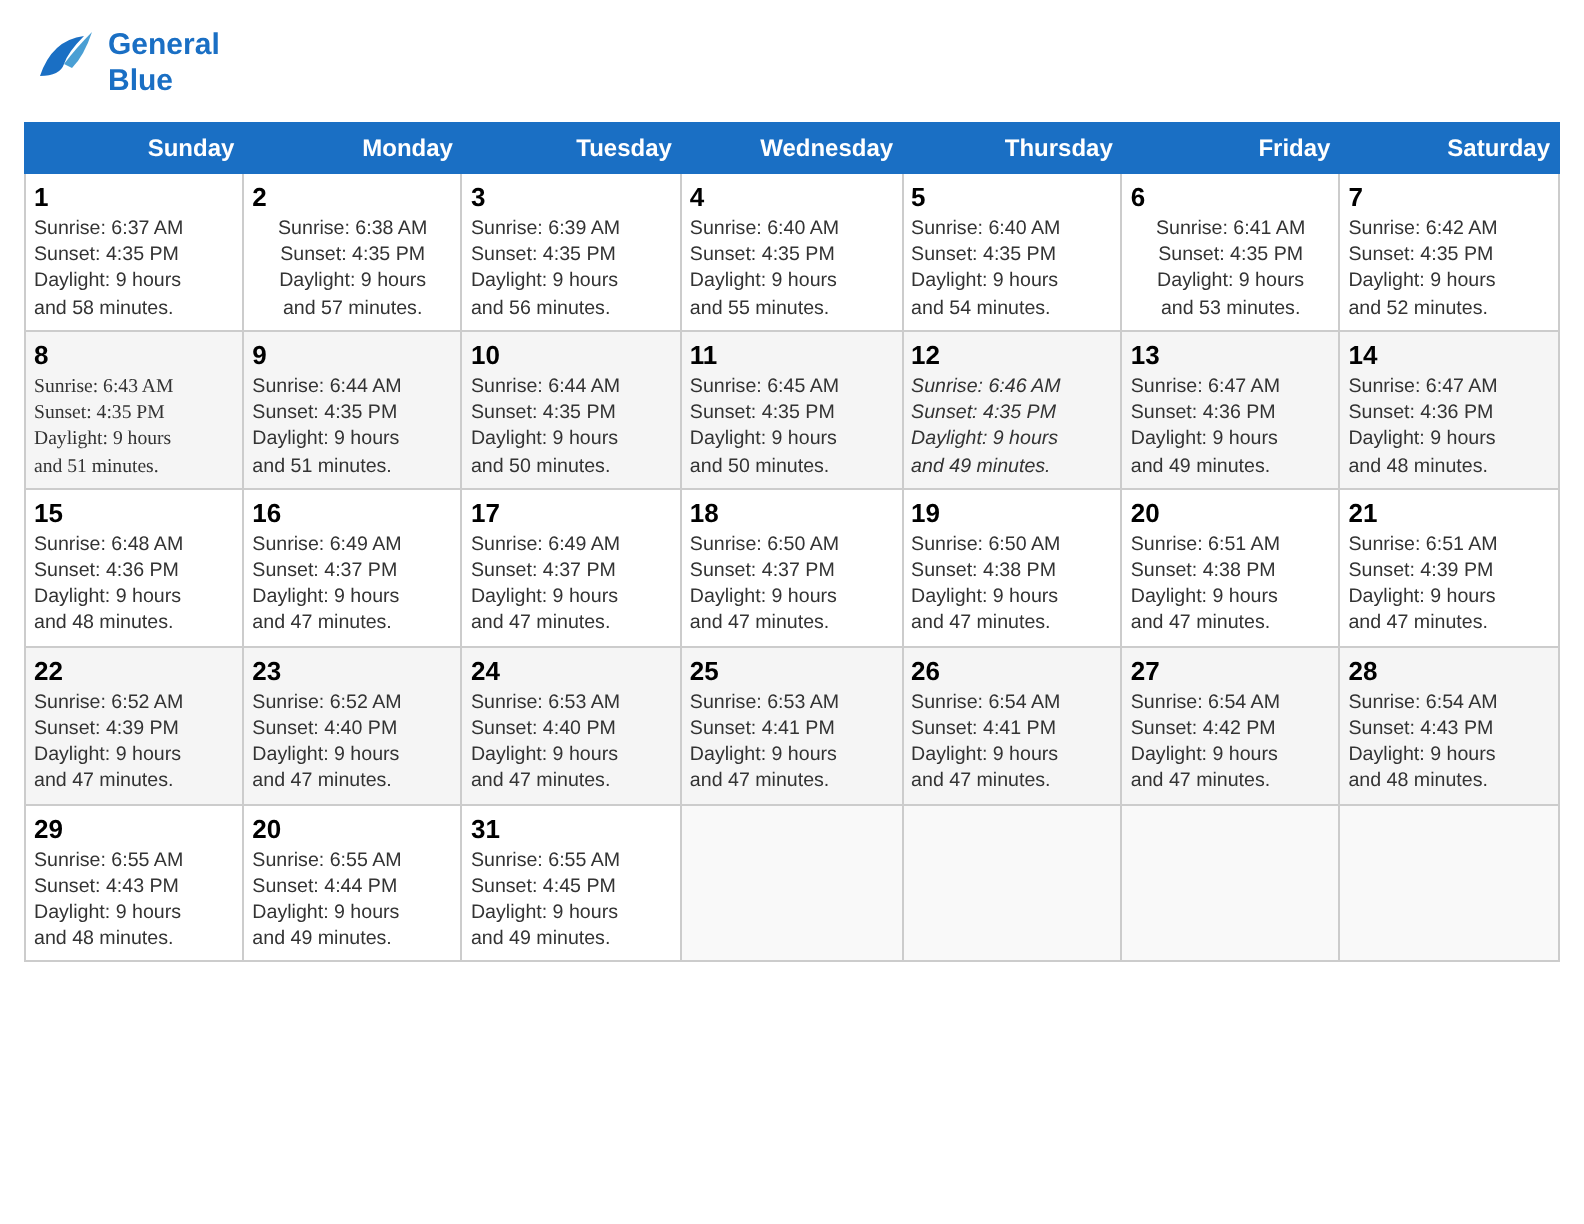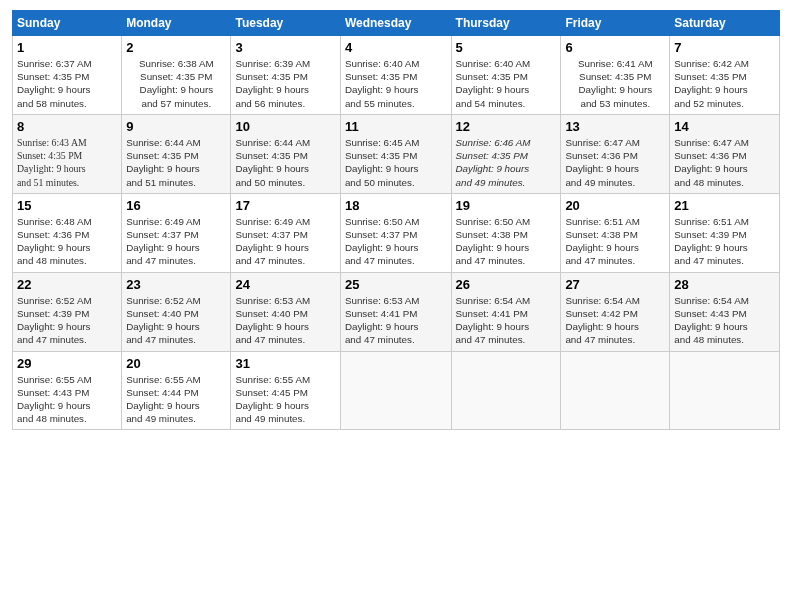--- a/index.html
+++ b/index.html
@@ -41,21 +41,21 @@
       width: 100%;
       border-collapse: collapse;
       font-size: 10.5px;
     }
     thead tr th {
       background-color: #1a6fc4;
       color: #fff;
       font-size: 12px;
       font-weight: bold;
       padding: 5px 4px;
-      text-align: left;
+      text-align: right;
       border: 1px solid #1a6fc4;
     }
     tbody tr td {
       border: 1px solid #ccc;
       padding: 4px 4px;
       vertical-align: top;
       background: #fff;
       min-height: 70px;
       width: 113px;
     }
@@ -74,20 +74,39 @@
       line-height: 1.35;
     }
     td.empty {
       background: #f9f9f9;
     }
   </style>
 </head>
 <body>
 
 <div class="container">
+  <div class="header">
+    <div class="logo">
+      <div style="color:#1a6fc4;font-size:28px;line-height:1;">
+        
+        <svg width="38" height="38" viewBox="0 0 38 38" xmlns="http://www.w3.org/2000/svg">
+          <path d="M8 28 Q14 10 30 8 Q22 16 20 22 Q18 28 8 28Z" fill="#1a6fc4"></path>
+          <path d="M20 22 Q26 14 34 6 Q30 18 24 24Z" fill="#4a9fd4"></path>
+        </svg>
+      </div>
+      <div style="font-size:15px;font-weight:bold;color:#333;line-height:1.2;">
+        <div><span style="color:#1a6fc4;">General</span></div>
+        <div><span style="color:#1a6fc4;">Blue</span></div>
+      </div>
+    </div>
+    <div class="title-block">
+      <div class="month-title"></div>
+      <div class="location"></div>
+    </div>
+  </div>
 
   <table>
     <thead>
       <tr id="header-row">
       <th>Sunday</th>
           <th>Monday</th>
           <th>Tuesday</th>
           <th>Wednesday</th>
           <th>Thursday</th>
           <th>Friday</th>

